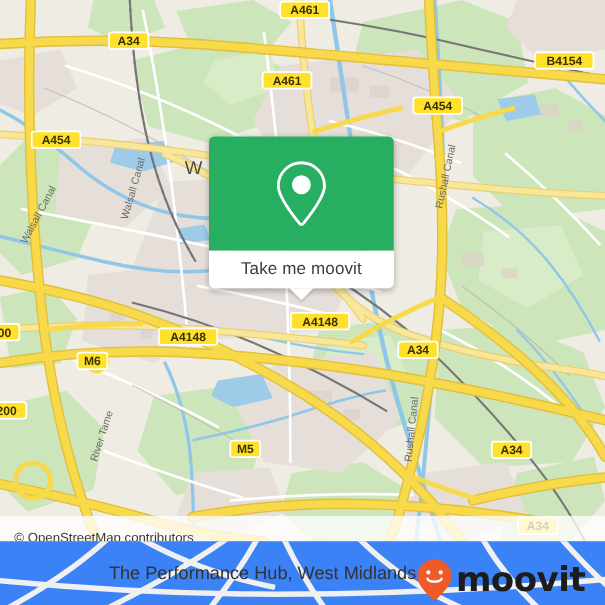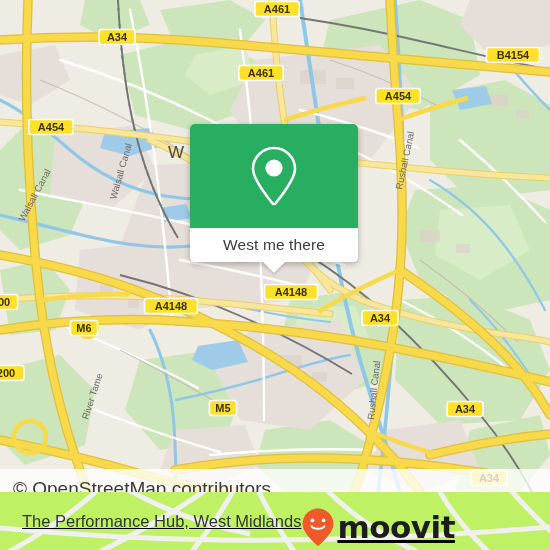--- a/index.html
+++ b/index.html
@@ -47,30 +47,30 @@
   }
 
   
   .attrib{
     position:absolute;left:0;top:469px;width:550px;height:23px;
     background:rgba(255,255,255,.78);
     display:flex;align-items:center;
     z-index:35;
   }
   .attrib-text{
-    padding-left:13px;font-size:19px;color:#3a3a3a;
+    padding-left:13px;font-size:12px;color:#3a3a3a;
     font-family:"Liberation Sans", sans-serif;
     margin-top:17px;
   }
 
   
   .footer{
     position:absolute;left:0;top:492px;width:550px;height:58px;
-    background:#bef264;overflow:hidden;
-    display:flex;align-items:center;justify-content:flex-start;text-decoration:underline;
+    background:#3b82f6;overflow:hidden;
+    display:flex;align-items:center;justify-content:flex-end;
   }
   .footer-wm{position:absolute;left:0;top:-10px;width:550px;height:80px;opacity:1;}
   .footer-title{
     position:relative;z-index:2;
     padding-left:22px;font-size:16.5px;color:#333;
     font-family:"Liberation Sans", sans-serif;white-space:nowrap;
   }
   .brand{position:relative;z-index:2;padding-right:18px;display:flex;align-items:center;gap:2px;margin-top:12px;}
   .brand-word{
     font-size:31px;color:#1c1c1c;letter-spacing:-.5px;
@@ -322,21 +322,21 @@
     </svg>
 
     <div class="card">
       <div class="card-top">
         <svg width="56" height="66" viewBox="0 0 56 66">
           <path d="M28 5 C16.5 5 7 14.3 7 25.8 C7 35.5 20.5 53 26.4 60.3 C27.2 61.3 28.8 61.3 29.6 60.3 C35.5 53 49 35.5 49 25.8 C49 14.3 39.5 5 28 5 Z" fill="none" stroke="#ffffff" stroke-width="2.6"></path>
           <circle cx="28" cy="25" r="8.6" fill="#ffffff"></circle>
         </svg>
       </div>
       <div class="card-bottom">
-        <span class="card-label">West me there</span>
+        <span class="card-label">Take me moovit</span>
         <span class="card-tail"></span>
       </div>
     </div>
 
     <div class="attrib">
       <span class="attrib-text">© OpenStreetMap contributors</span>
     </div>
   </div>
 
   <div class="footer">

